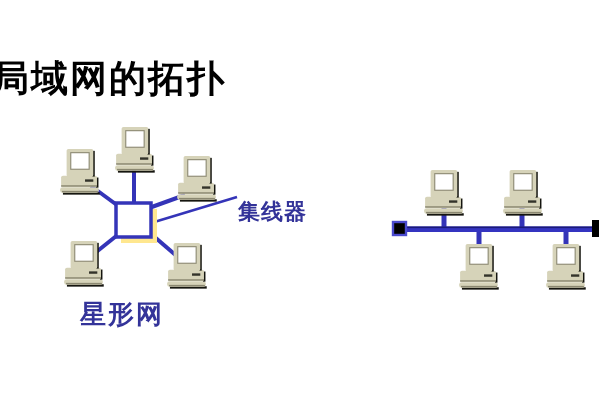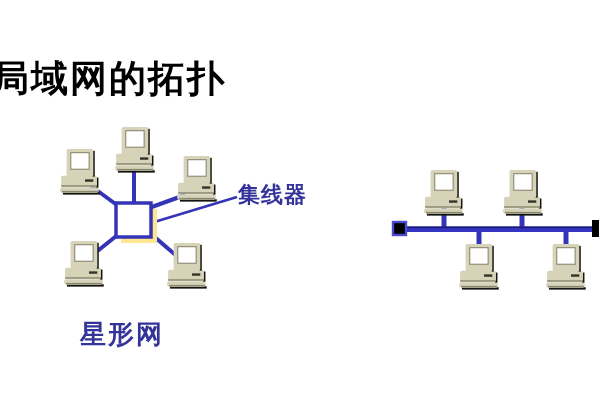--- a/index.html
+++ b/index.html
@@ -7,26 +7,26 @@
     position:relative;width:600px;height:352px;background:#ffffff;
     overflow:hidden;font-family:"Liberation Sans","DejaVu Sans",sans-serif;
   }
   .title{
     position:absolute;left:-8px;top:54px;
     font-size:37px;font-weight:bold;color:#000;
     letter-spacing:2px;white-space:nowrap;
   }
   .net-label{
     position:absolute;color:#333399;font-weight:bold;
-    font-size:26px;letter-spacing:2px;white-space:nowrap;margin-top:20px;
+    font-size:26px;letter-spacing:2px;white-space:nowrap;
   }
   .star-label{left:80px;top:297px;}
   .bus-label{left:454px;top:297px;}
   .hub-label{
-    position:absolute;left:238px;top:180px;color:#333399;
+    position:absolute;left:238px;top:197px;color:#333399;
     font-weight:bold;font-size:22px;letter-spacing:1px;white-space:nowrap;
   }
   svg{position:absolute;left:0;top:0;}
 </style>
 </head>
 <body>
 
 <div id="screen">
 
   <div class="title">局域网的拓扑</div>

